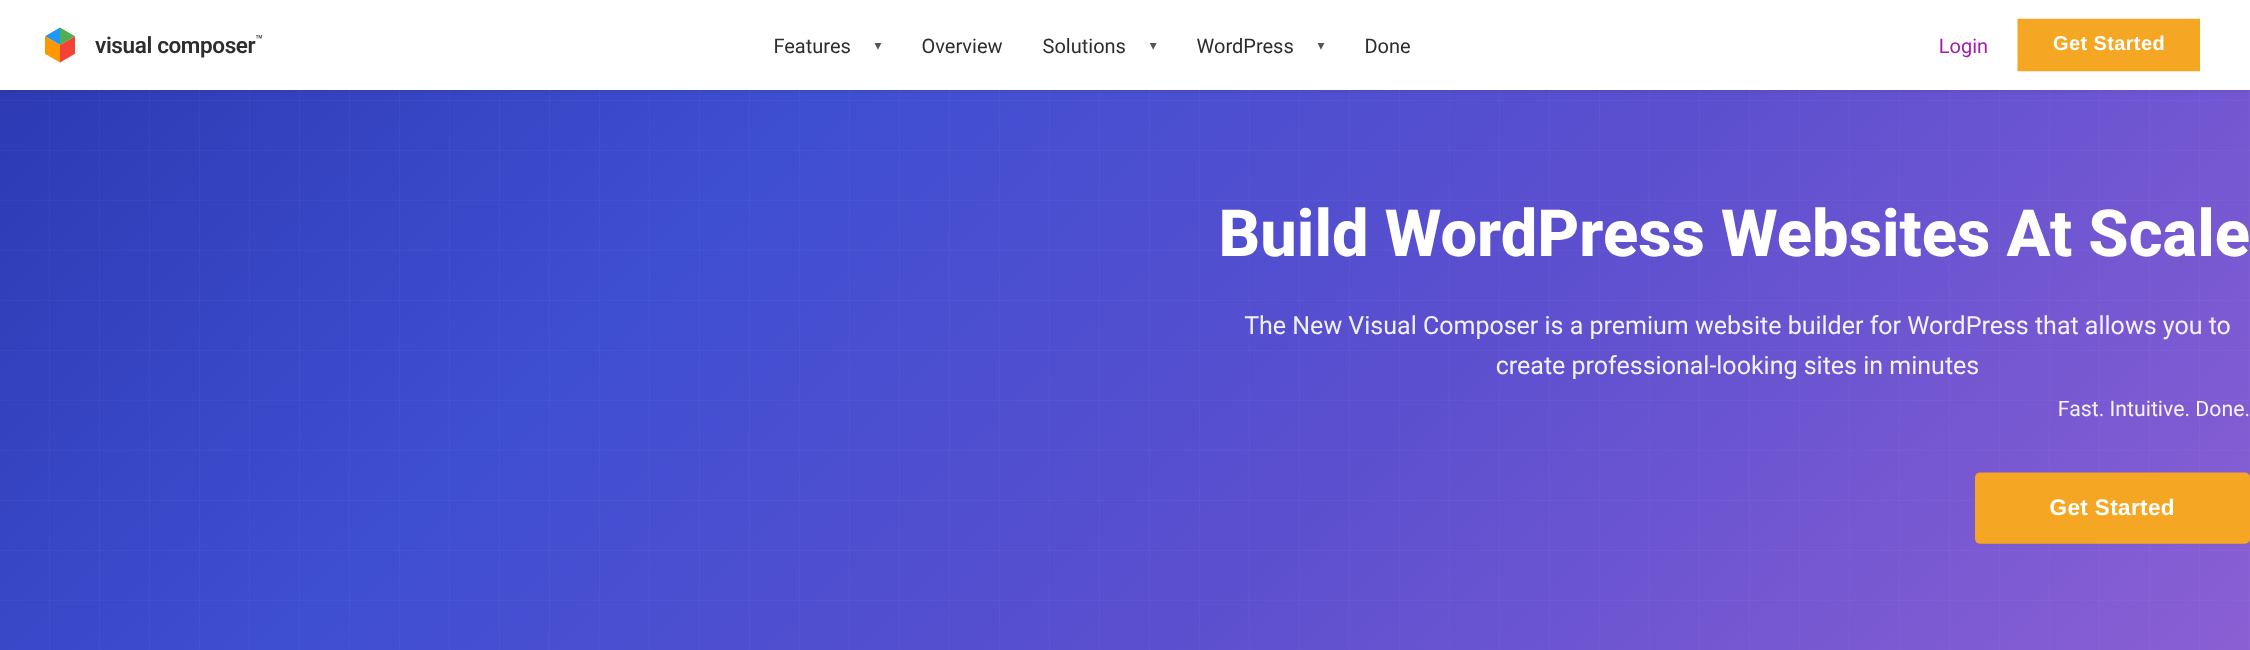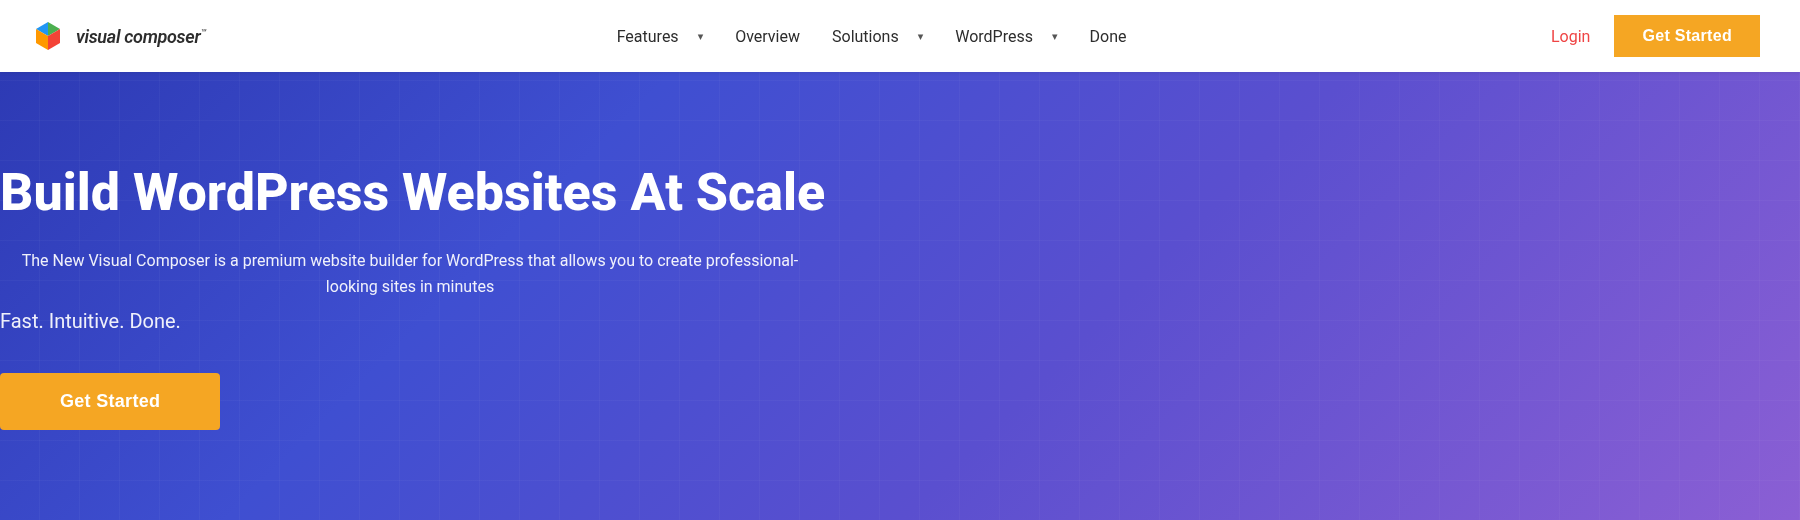--- a/index.html
+++ b/index.html
@@ -38,21 +38,20 @@
     .logo-icon {
       width: 36px;
       height: 36px;
     }
 
     .logo-text {
       font-size: 18px;
       font-weight: 600;
       color: #2d2d2d;
       letter-spacing: -0.3px;
-      font-style: italic;
     }
 
     .logo-text sup {
       font-size: 10px;
       font-weight: 400;
     }
 
     .navbar-nav {
       display: flex;
       align-items: center;
@@ -77,21 +76,21 @@
     }
 
     .navbar-actions {
       display: flex;
       align-items: center;
       gap: 10px;
     }
 
     .login-btn {
       font-size: 16px;
-      color: #ef4444;
+      color: #a21caf;
       padding: 8px 14px;
       cursor: pointer;
     }
 
     .get-started-btn-nav {
       background: #f5a623;
       color: #ffffff;
       font-size: 16px;
       font-weight: 600;
       padding: 12px 28px;
@@ -100,21 +99,21 @@
       letter-spacing: 0.3px;
     }
 
     
     .hero {
       width: 1800px;
       height: 448px;
       background: linear-gradient(135deg, #2d3ab4 0%, #3f4fd1 30%, #5a4fcf 60%, #8b5fd4 100%);
       display: flex;
       flex-direction: column;
-      align-items: flex-start;
+      align-items: flex-end;
       justify-content: center;
       text-align: center;
       position: relative;
       overflow: hidden;
     }
 
     
     .hero::before {
       content: '';
       position: absolute;
@@ -130,31 +129,31 @@
       font-weight: 800;
       color: #ffffff;
       line-height: 1.2;
       margin-bottom: 24px;
       max-width: 900px;
       position: relative;
       z-index: 1;
     }
 
     .hero-subtitle {
-      font-size: 16px;
+      font-size: 20px;
       color: rgba(255,255,255,0.92);
       line-height: 1.6;
       max-width: 820px;
       margin-bottom: 10px;
       position: relative;
       z-index: 1;
     }
 
     .hero-tagline {
-      font-size: 20px;
+      font-size: 17px;
       color: rgba(255,255,255,0.92);
       margin-bottom: 40px;
       position: relative;
       z-index: 1;
     }
 
     .hero-cta {
       background: #f5a623;
       color: #ffffff;
       font-size: 18px;

